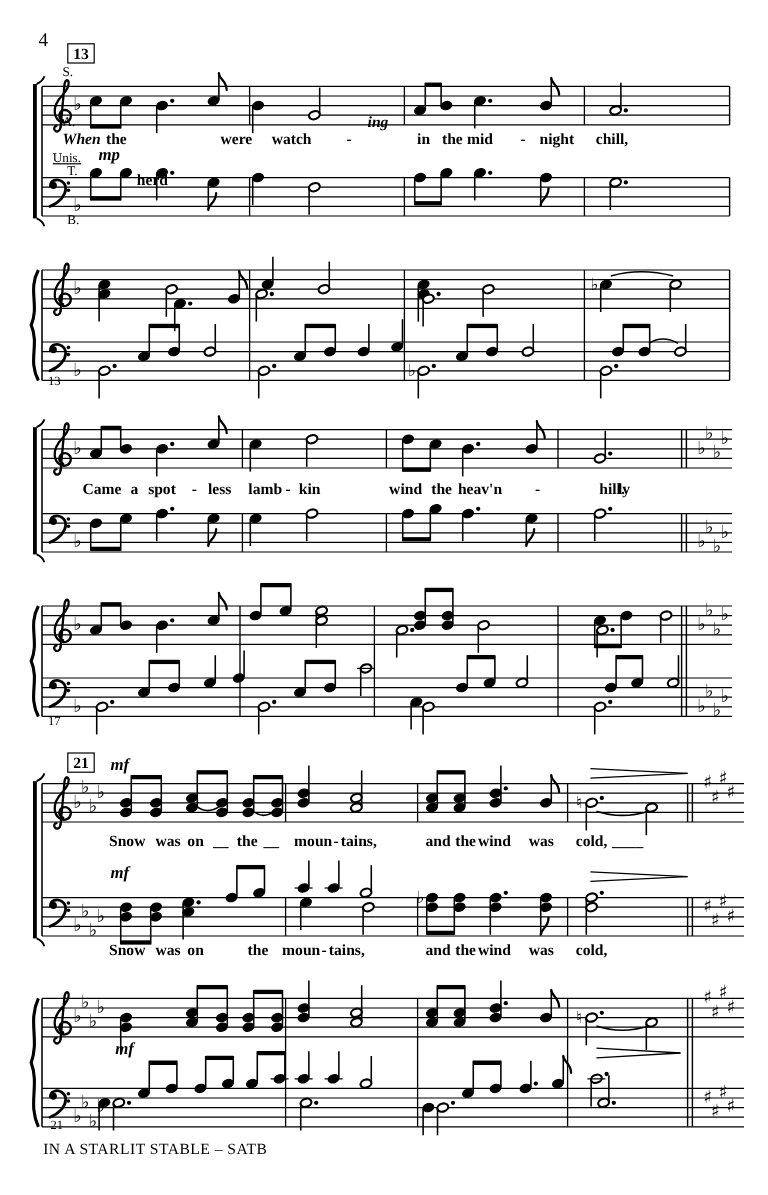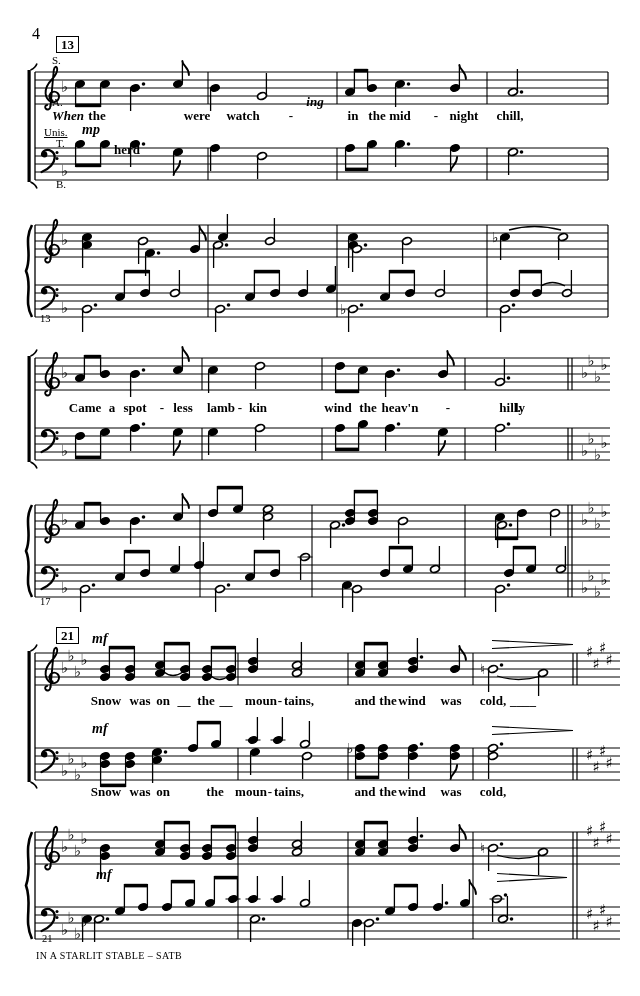--- a/index.html
+++ b/index.html
@@ -7,21 +7,21 @@
         font-family:"Liberation Serif", serif;color:#000;}
   #score-svg{position:absolute;left:0;top:0;}
   #text-layer{position:absolute;left:0;top:0;width:640px;height:996px;pointer-events:none;}
   .t{position:absolute;white-space:nowrap;line-height:1;}
   .page-number{font-size:16px;}
   .lyric{font-size:13px;font-weight:bold;transform:translateX(-50%);}
   .vlabel{font-size:11px;}
   .dyn{font-size:14px;font-weight:bold;font-style:italic;font-family:Liberation Serif, serif;}
   .boxed{font-size:13px;font-weight:bold;border:1.4px solid #000;padding:1px 4px;background:#fff;}
   .mnum{font-size:10.5px;}
-  .footer{font-size:10px;letter-spacing:0.4px;}
+  .footer{font-size:13px;letter-spacing:0.4px;}
 </style>
 </head>
 <body>
 
 <div class="page">
   <svg id="score-svg" width="640" height="996" viewBox="0 0 640 996">
       <g>
         <line x1="35" y1="72" x2="608" y2="72" stroke="#000000" stroke-width="1"></line>
         <line x1="35" y1="80" x2="608" y2="80" stroke="#000000" stroke-width="1"></line>
         <line x1="35" y1="88" x2="608" y2="88" stroke="#000000" stroke-width="1"></line>

